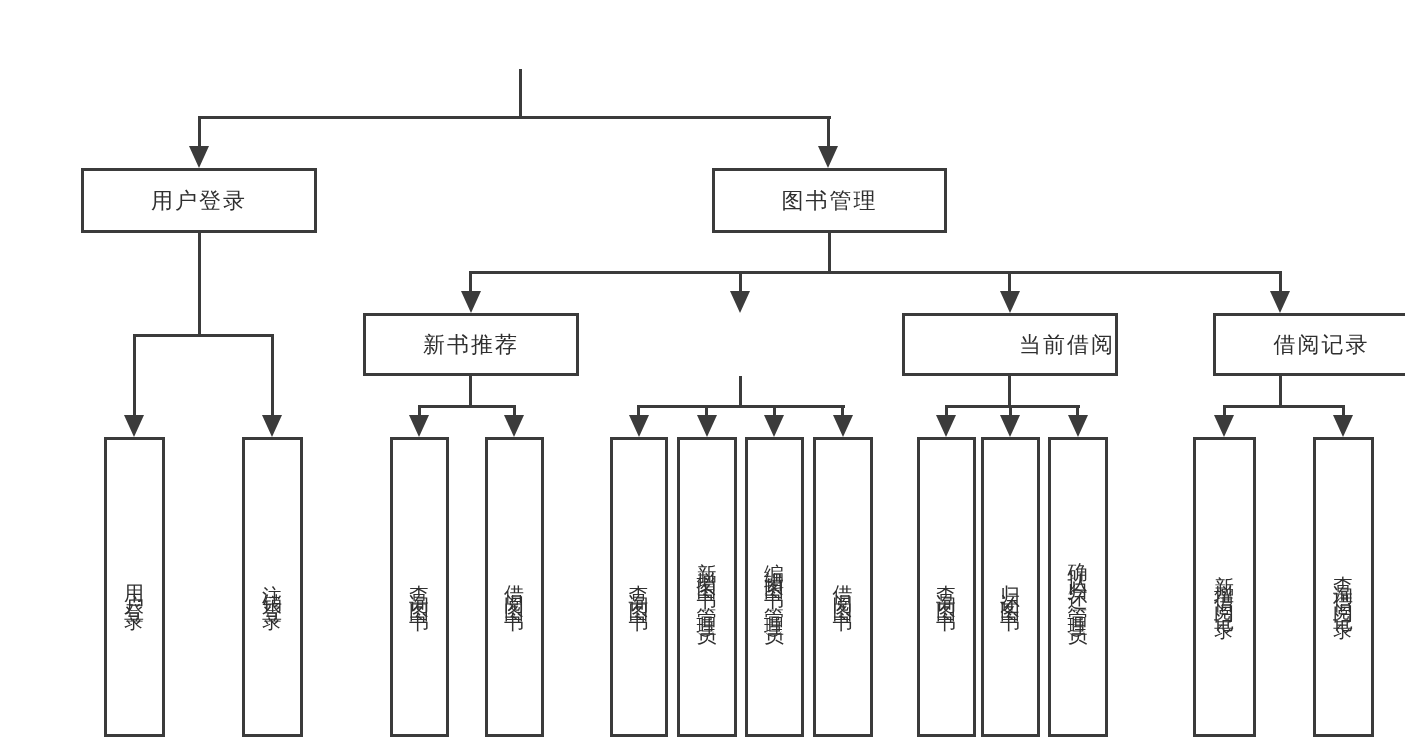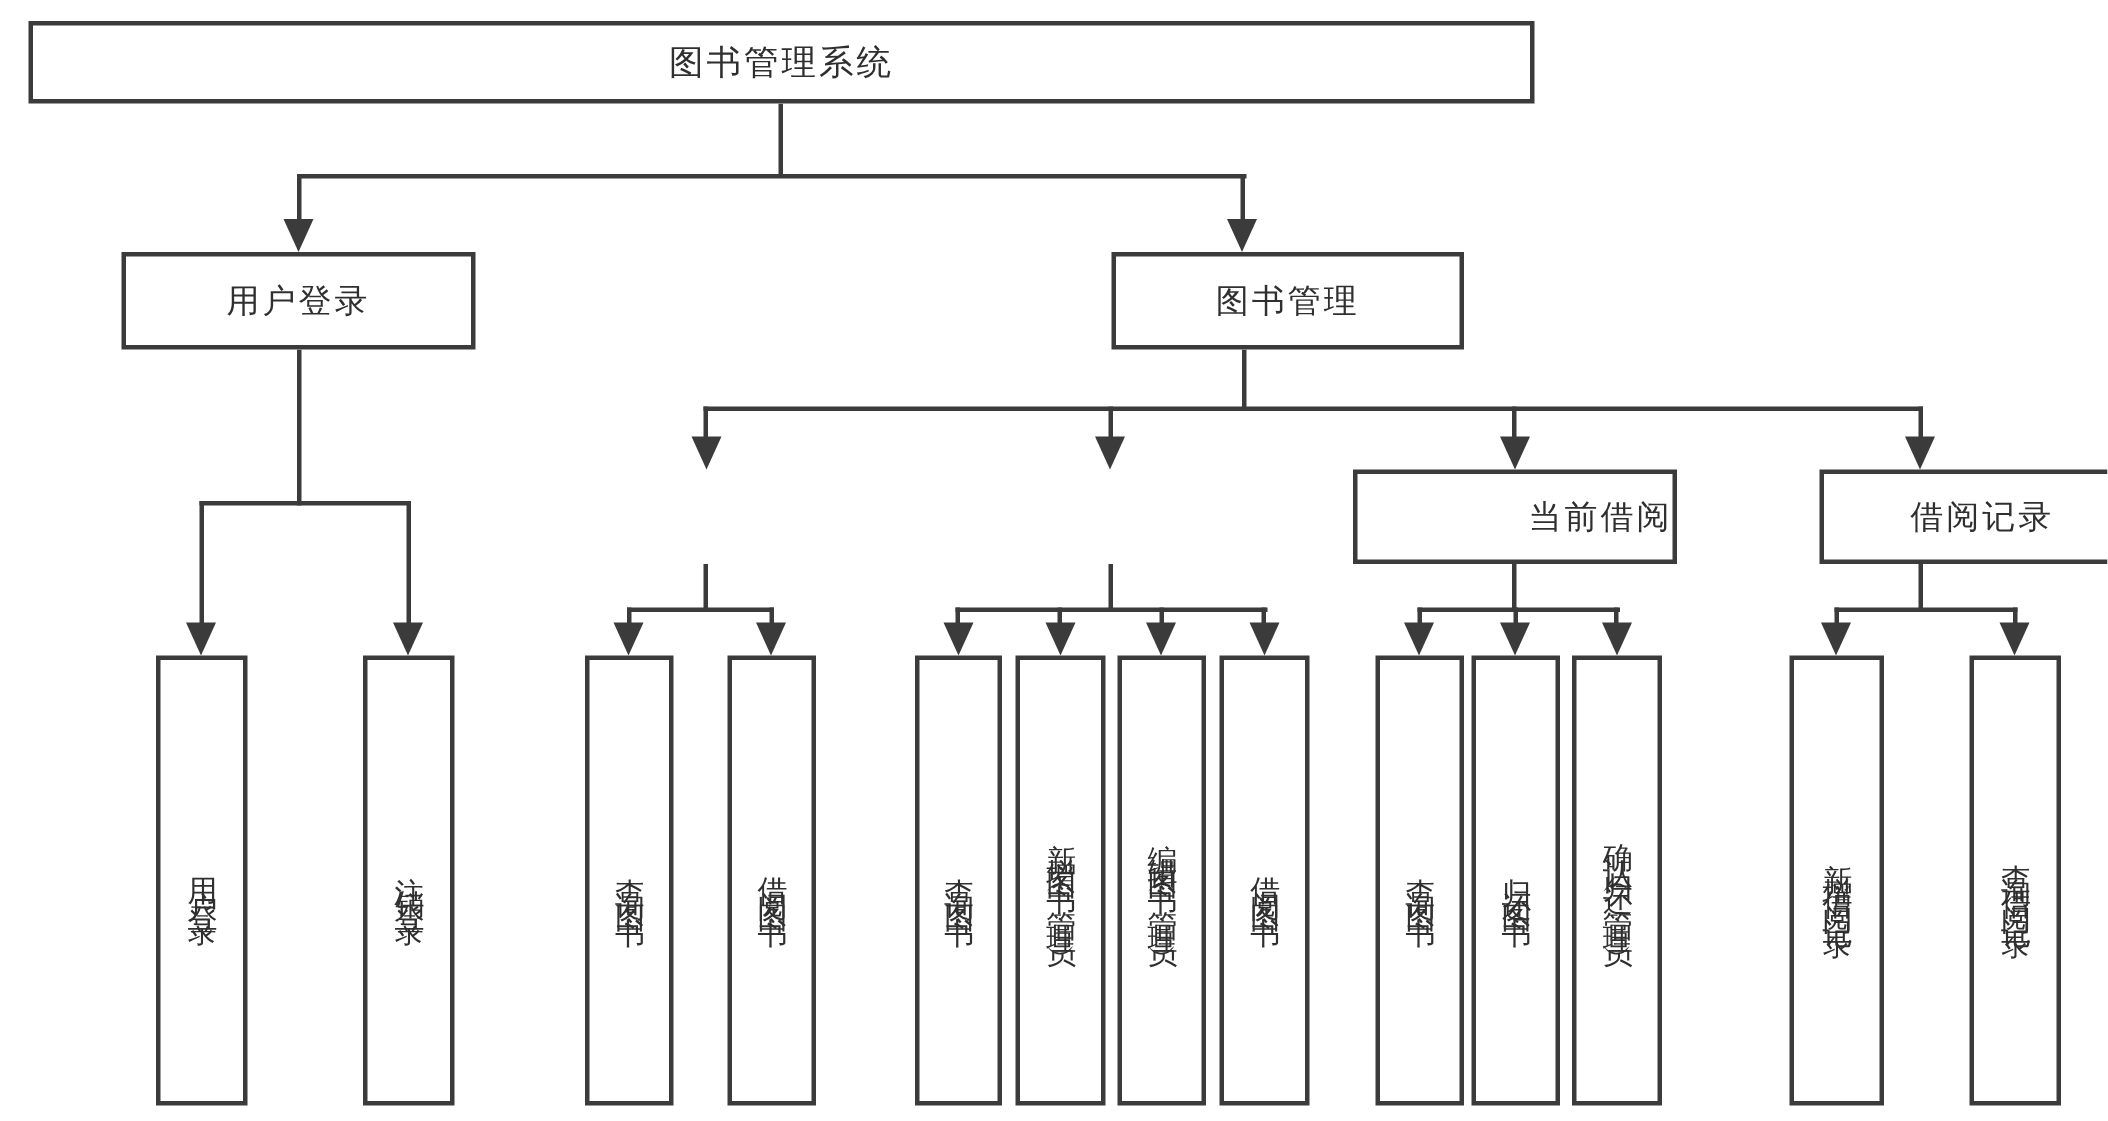--- a/index.html
+++ b/index.html
@@ -29,31 +29,31 @@
   .watermark{
     position:absolute;right:5px;top:712px;z-index:5;
     font-size:20px;color:rgba(175,175,175,0.95);letter-spacing:1px;white-space:nowrap;
   }
 </style>
 </head>
 <body>
 
 <div class="stage">
 
-  <div class="box root-box" style="left:19px;top:14px;width:1004px;height:55px;">
-    <span class="lbl">图书管理系统</span>
-  </div>
 
   <div class="box l1-box" style="left:81px;top:168px;width:236px;height:65px;">
     <span class="lbl">用户登录</span>
   </div>
-  <div class="box l1-box" style="left:712px;top:168px;width:235px;height:65px;margin-left:29px;">
+  <div class="box l1-box" style="left:712px;top:168px;width:235px;height:65px;">
     <span class="lbl">图书管理</span>
   </div>
 
+  <div class="box l2-box" style="left:363px;top:313px;width:216px;height:63px;">
+    <span class="lbl">新书推荐</span>
+  </div>
   <div class="box l2-box" style="left:902px;top:313px;width:216px;height:63px;justify-content:flex-end;">
     <span class="lbl">当前借阅</span>
   </div>
   <div class="box l2-box" style="left:1172px;top:313px;width:217px;height:63px;margin-left:41px;">
     <span class="lbl">借阅记录</span>
   </div>
 
   <div class="box leaf-box" style="left:104px;top:437px;width:61px;height:300px;">
     <span class="lbl">用户登录</span>
   </div>

